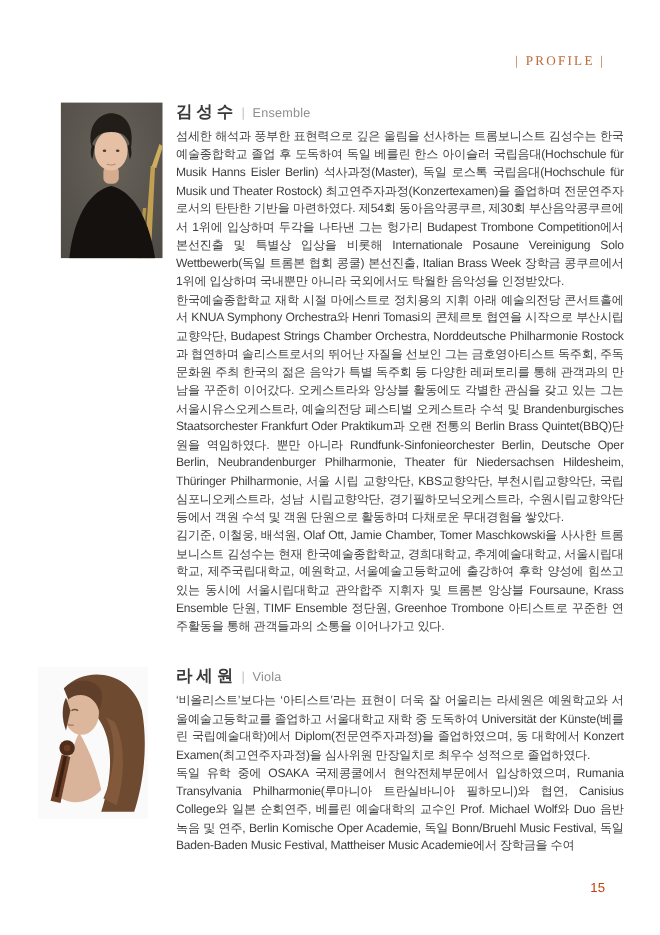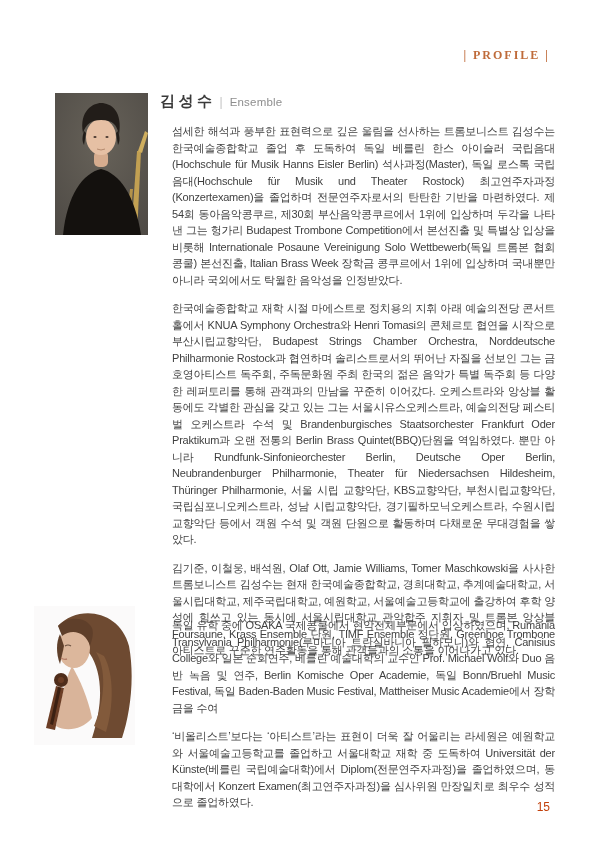--- a/index.html
+++ b/index.html
@@ -14,21 +14,21 @@
     width:600px; height:850px;
     background:#ffffff;
     overflow:hidden;
   }
   
   .page-header {
     position:absolute;
     top:48px; right:50px;
     font-family:"Liberation Serif","DejaVu Serif",serif;
     font-size:12px;
-    font-weight:bold;
+    font-weight:normal;
     letter-spacing:2px;
     color:#bf6b3a;
   }
   
   .photo { position:absolute; overflow:hidden; }
   .photo svg { display:block; }
   .photo-1 { left:55px; top:93px; width:93px; height:142px; }
   .photo-2 { left:34px; top:606px; width:101px; height:139px; }
   
   .content {
@@ -53,21 +53,21 @@
     font-size:12px;
     margin:0 7px 0 4px;
     font-weight:300;
   }
   .artist-instrument {
     font-size:11.5px;
     color:#8e8e8e;
     letter-spacing:0.2px;
   }
   .bio p {
-    margin:12px;
+    margin:0;
     font-size:11px;
     line-height:16.5px;
     letter-spacing:-0.2px;
     color:#3f3f3f;
     text-align:justify;
     word-break:break-word;
   }
   .page-number {
     position:absolute;
     right:50px; top:800px;
@@ -112,21 +112,21 @@
     </svg>
   </div>
 
   <div class="content content-1">
     <div class="title-row">
       <span class="artist-name">김성수</span><span class="title-sep">|</span><span class="artist-instrument">Ensemble</span>
     </div>
     <div class="bio">
       <p>섬세한 해석과 풍부한 표현력으로 깊은 울림을 선사하는 트롬보니스트 김성수는 한국예술종합학교 졸업 후 도독하여 독일 베를린 한스 아이슬러 국립음대(Hochschule für Musik Hanns Eisler Berlin) 석사과정(Master), 독일 로스톡 국립음대(Hochschule für Musik und Theater Rostock) 최고연주자과정(Konzertexamen)을 졸업하며 전문연주자로서의 탄탄한 기반을 마련하였다. 제54회 동아음악콩쿠르, 제30회 부산음악콩쿠르에서 1위에 입상하며 두각을 나타낸 그는 헝가리 Budapest Trombone Competition에서 본선진출 및 특별상 입상을 비롯해 Internationale Posaune Vereinigung Solo Wettbewerb(독일 트롬본 협회 콩쿨) 본선진출, Italian Brass Week 장학금 콩쿠르에서 1위에 입상하며 국내뿐만 아니라 국외에서도 탁월한 음악성을 인정받았다.</p>
       <p>한국예술종합학교 재학 시절 마에스트로 정치용의 지휘 아래 예술의전당 콘서트홀에서 KNUA Symphony Orchestra와 Henri Tomasi의 콘체르토 협연을 시작으로 부산시립교향악단, Budapest Strings Chamber Orchestra, Norddeutsche Philharmonie Rostock과 협연하며 솔리스트로서의 뛰어난 자질을 선보인 그는 금호영아티스트 독주회, 주독문화원 주최 한국의 젊은 음악가 특별 독주회 등 다양한 레퍼토리를 통해 관객과의 만남을 꾸준히 이어갔다. 오케스트라와 앙상블 활동에도 각별한 관심을 갖고 있는 그는 서울시유스오케스트라, 예술의전당 페스티벌 오케스트라 수석 및 Brandenburgisches Staatsorchester Frankfurt Oder Praktikum과 오랜 전통의 Berlin Brass Quintet(BBQ)단원을 역임하였다. 뿐만 아니라 Rundfunk-Sinfonieorchester Berlin, Deutsche Oper Berlin, Neubrandenburger Philharmonie, Theater für Niedersachsen Hildesheim, Thüringer Philharmonie, 서울 시립 교향악단, KBS교향악단, 부천시립교향악단, 국립심포니오케스트라, 성남 시립교향악단, 경기필하모닉오케스트라, 수원시립교향악단 등에서 객원 수석 및 객원 단원으로 활동하며 다채로운 무대경험을 쌓았다.</p>
-      <p>김기준, 이철웅, 배석원, Olaf Ott, Jamie Williams, Tomer Maschkowski을 사사한 트롬보니스트 김성수는 현재 한국예술종합학교, 경희대학교, 추계예술대학교, 서울시립대학교, 제주국립대학교, 예원학교, 서울예술고등학교에 출강하여 후학 양성에 힘쓰고 있는 동시에 서울시립대학교 관악합주 지휘자 및 트롬본 앙상블 Foursaune, Krass Ensemble 단원, TIMF Ensemble 정단원, Greenhoe Trombone 아티스트로 꾸준한 연주활동을 통해 관객들과의 소통을 이어나가고 있다.</p>
+      <p>김기준, 이철웅, 배석원, Olaf Ott, Jamie Chamber, Tomer Maschkowski을 사사한 트롬보니스트 김성수는 현재 한국예술종합학교, 경희대학교, 추계예술대학교, 서울시립대학교, 제주국립대학교, 예원학교, 서울예술고등학교에 출강하여 후학 양성에 힘쓰고 있는 동시에 서울시립대학교 관악합주 지휘자 및 트롬본 앙상블 Foursaune, Krass Ensemble 단원, TIMF Ensemble 정단원, Greenhoe Trombone 아티스트로 꾸준한 연주활동을 통해 관객들과의 소통을 이어나가고 있다.</p>
     </div>
   </div>
 
   <div class="photo photo-2">
     <svg width="101" height="139" viewBox="0 0 101 139">
       <rect width="101" height="139" fill="#fbfafa"></rect>
 
       <path d="M24,20 C44,-2 86,4 95,40 C101,72 96,108 88,132 L58,132 C70,96 68,66 56,48 C48,36 34,28 24,20 Z" fill="#6e4a31"></path>
       <path d="M60,120 C72,92 72,62 62,46 L70,50 C80,68 80,100 72,126 Z" fill="#825a3b"></path>
 
@@ -142,21 +142,24 @@
       <path d="M27,52 Q30,54 33,53" stroke="#b67e68" stroke-width="1.4" fill="none"></path>
 
       <circle cx="27" cy="74" r="7" fill="#4f2d1b"></circle>
       <circle cx="27" cy="74" r="3" fill="#6b3d25"></circle>
       <path d="M22,80 L12,122 L21,124 L30,82 Z" fill="#6b3d25"></path>
       <path d="M24,81 L16,118 L19,119 L27,82 Z" fill="#3c2113"></path>
     </svg>
   </div>
 
   <div class="content content-2">
+    <div class="title-row">
+      <span class="artist-name">라세원</span><span class="title-sep">|</span><span class="artist-instrument">Viola</span>
+    </div>
     <div class="bio">
+      <p>‘비올리스트’보다는 ‘아티스트’라는 표현이 더욱 잘 어울리는 라세원은 예원학교와 서울예술고등학교를 졸업하고 서울대학교 재학 중 도독하여 Universität der Künste(베를린 국립예술대학)에서 Diplom(전문연주자과정)을 졸업하였으며, 동 대학에서 Konzert Examen(최고연주자과정)을 심사위원 만장일치로 최우수 성적으로 졸업하였다.</p>
       <p>독일 유학 중에 OSAKA 국제콩쿨에서 현악전체부문에서 입상하였으며, Rumania Transylvania Philharmonie(루마니아 트란실바니아 필하모니)와 협연, Canisius College와 일본 순회연주, 베를린 예술대학의 교수인 Prof. Michael Wolf와 Duo 음반 녹음 및 연주, Berlin Komische Oper Academie, 독일 Bonn/Bruehl Music Festival, 독일 Baden-Baden Music Festival, Mattheiser Music Academie에서 장학금을 수여</p>
-      <p>‘비올리스트’보다는 ‘아티스트’라는 표현이 더욱 잘 어울리는 라세원은 예원학교와 서울예술고등학교를 졸업하고 서울대학교 재학 중 도독하여 Universität der Künste(베를린 국립예술대학)에서 Diplom(전문연주자과정)을 졸업하였으며, 동 대학에서 Konzert Examen(최고연주자과정)을 심사위원 만장일치로 최우수 성적으로 졸업하였다.</p>
     </div>
   </div>
 
   <div class="page-number">15</div>
 
 </div>
 
 </body></html>

